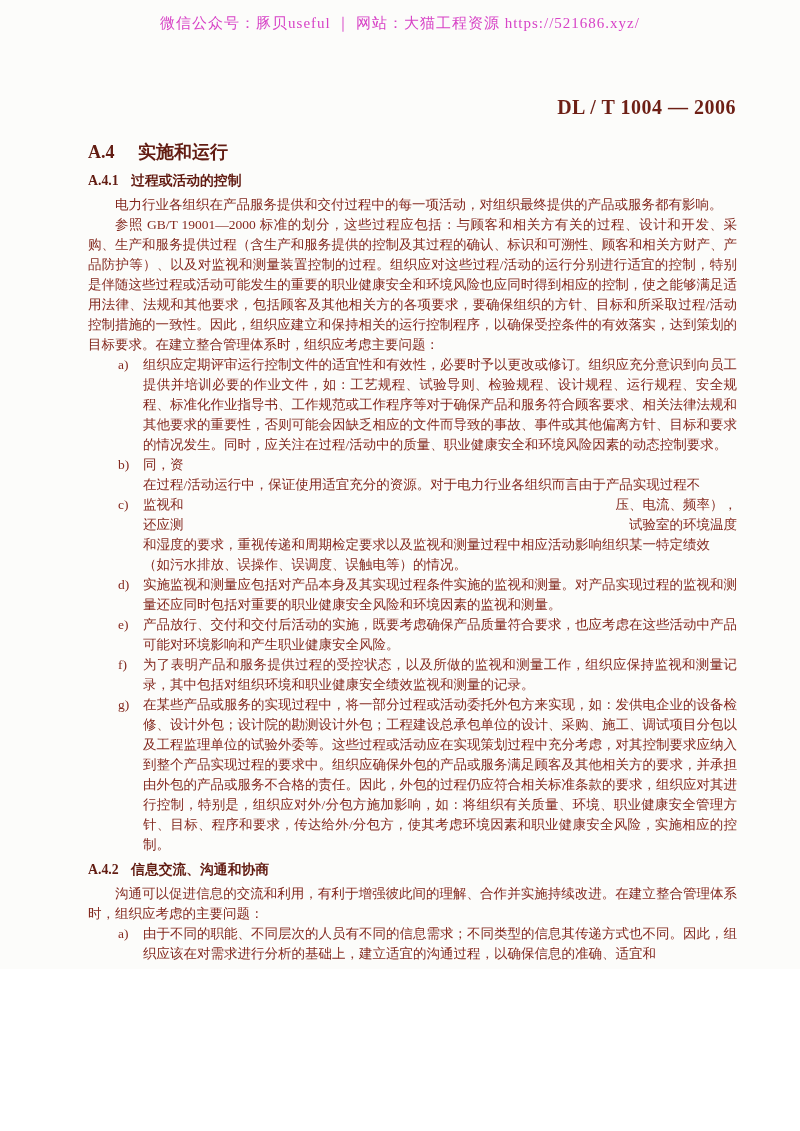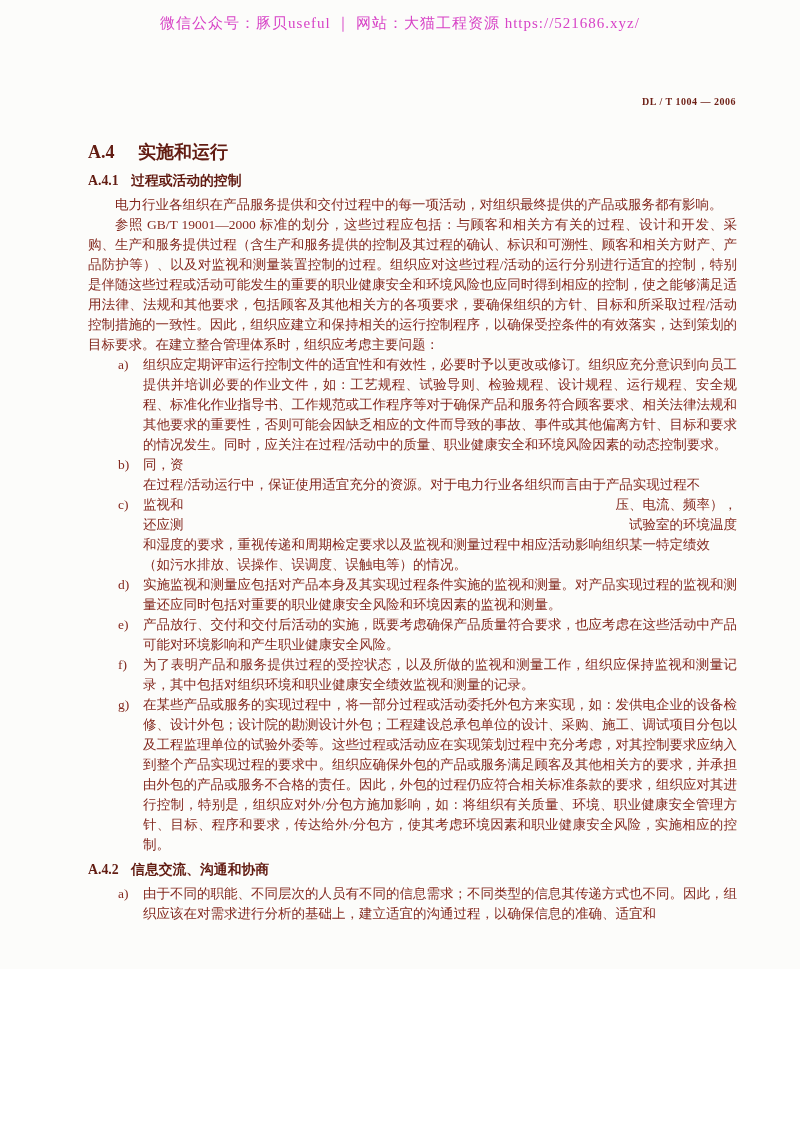--- a/index.html
+++ b/index.html
@@ -17,21 +17,21 @@
     position:absolute; left:0; right:0;
     text-align:center;
     color:#d743c6;
     font-size:15px;
     letter-spacing:1px;
   }
   .watermark.top { top:14px; }
   .watermark.bottom { top:1087px; }
   .doc-code {
     position:absolute; top:96px; right:64px;
-    font-weight:bold; font-size:10px;
+    font-weight:bold; font-size:20px;
     color:#6d1f15; letter-spacing:0.5px;
   }
   .content {
     position:absolute; left:88px; top:142px; width:649px;
     font-size:13.5px; line-height:20px;
     text-align:justify;
   }
   .h2 { font-size:18px; font-weight:bold; color:#621c12; margin-bottom:9px; }
   .h2 .h-title { margin-left:1.3em; }
   .h3 { font-size:13.8px; font-weight:bold; color:#621c12; margin:5px 0 4px 0; }
@@ -127,20 +127,21 @@
 
     <div class="li">
       <span class="marker">g)</span>
       <span class="li-text">在某些产品或服务的实现过程中，将一部分过程或活动委托外包方来实现，如：发供电企业的设备检修、设计外包；设计院的勘测设计外包；工程建设总承包单位的设计、采购、施工、调试项目分包以及工程监理单位的试验外委等。这些过程或活动应在实现策划过程中充分考虑，对其控制要求应纳入到整个产品实现过程的要求中。组织应确保外包的产品或服务满足顾客及其他相关方的要求，并承担由外包的产品或服务不合格的责任。因此，外包的过程仍应符合相关标准条款的要求，组织应对其进行控制，特别是，组织应对外/分包方施加影响，如：将组织有关质量、环境、职业健康安全管理方针、目标、程序和要求，传达给外/分包方，使其考虑环境因素和职业健康安全风险，实施相应的控制。</span>
     </div>
 
     <div class="h3">
       <span>A.4.2</span><span class="h-title">信息交流、沟通和协商</span>
     </div>
 
+    <p class="para">沟通可以促进信息的交流和利用，有利于增强彼此间的理解、合作并实施持续改进。在建立整合管理体系时，组织应考虑的主要问题：</p>
 
     <div class="li">
       <span class="marker">a)</span>
       <span class="li-text">由于不同的职能、不同层次的人员有不同的信息需求；不同类型的信息其传递方式也不同。因此，组织应该在对需求进行分析的基础上，建立适宜的沟通过程，以确保信息的准确、适宜和</span>
     </div>
 
   </div>
 
   <div class="page-number">17</div>
 

